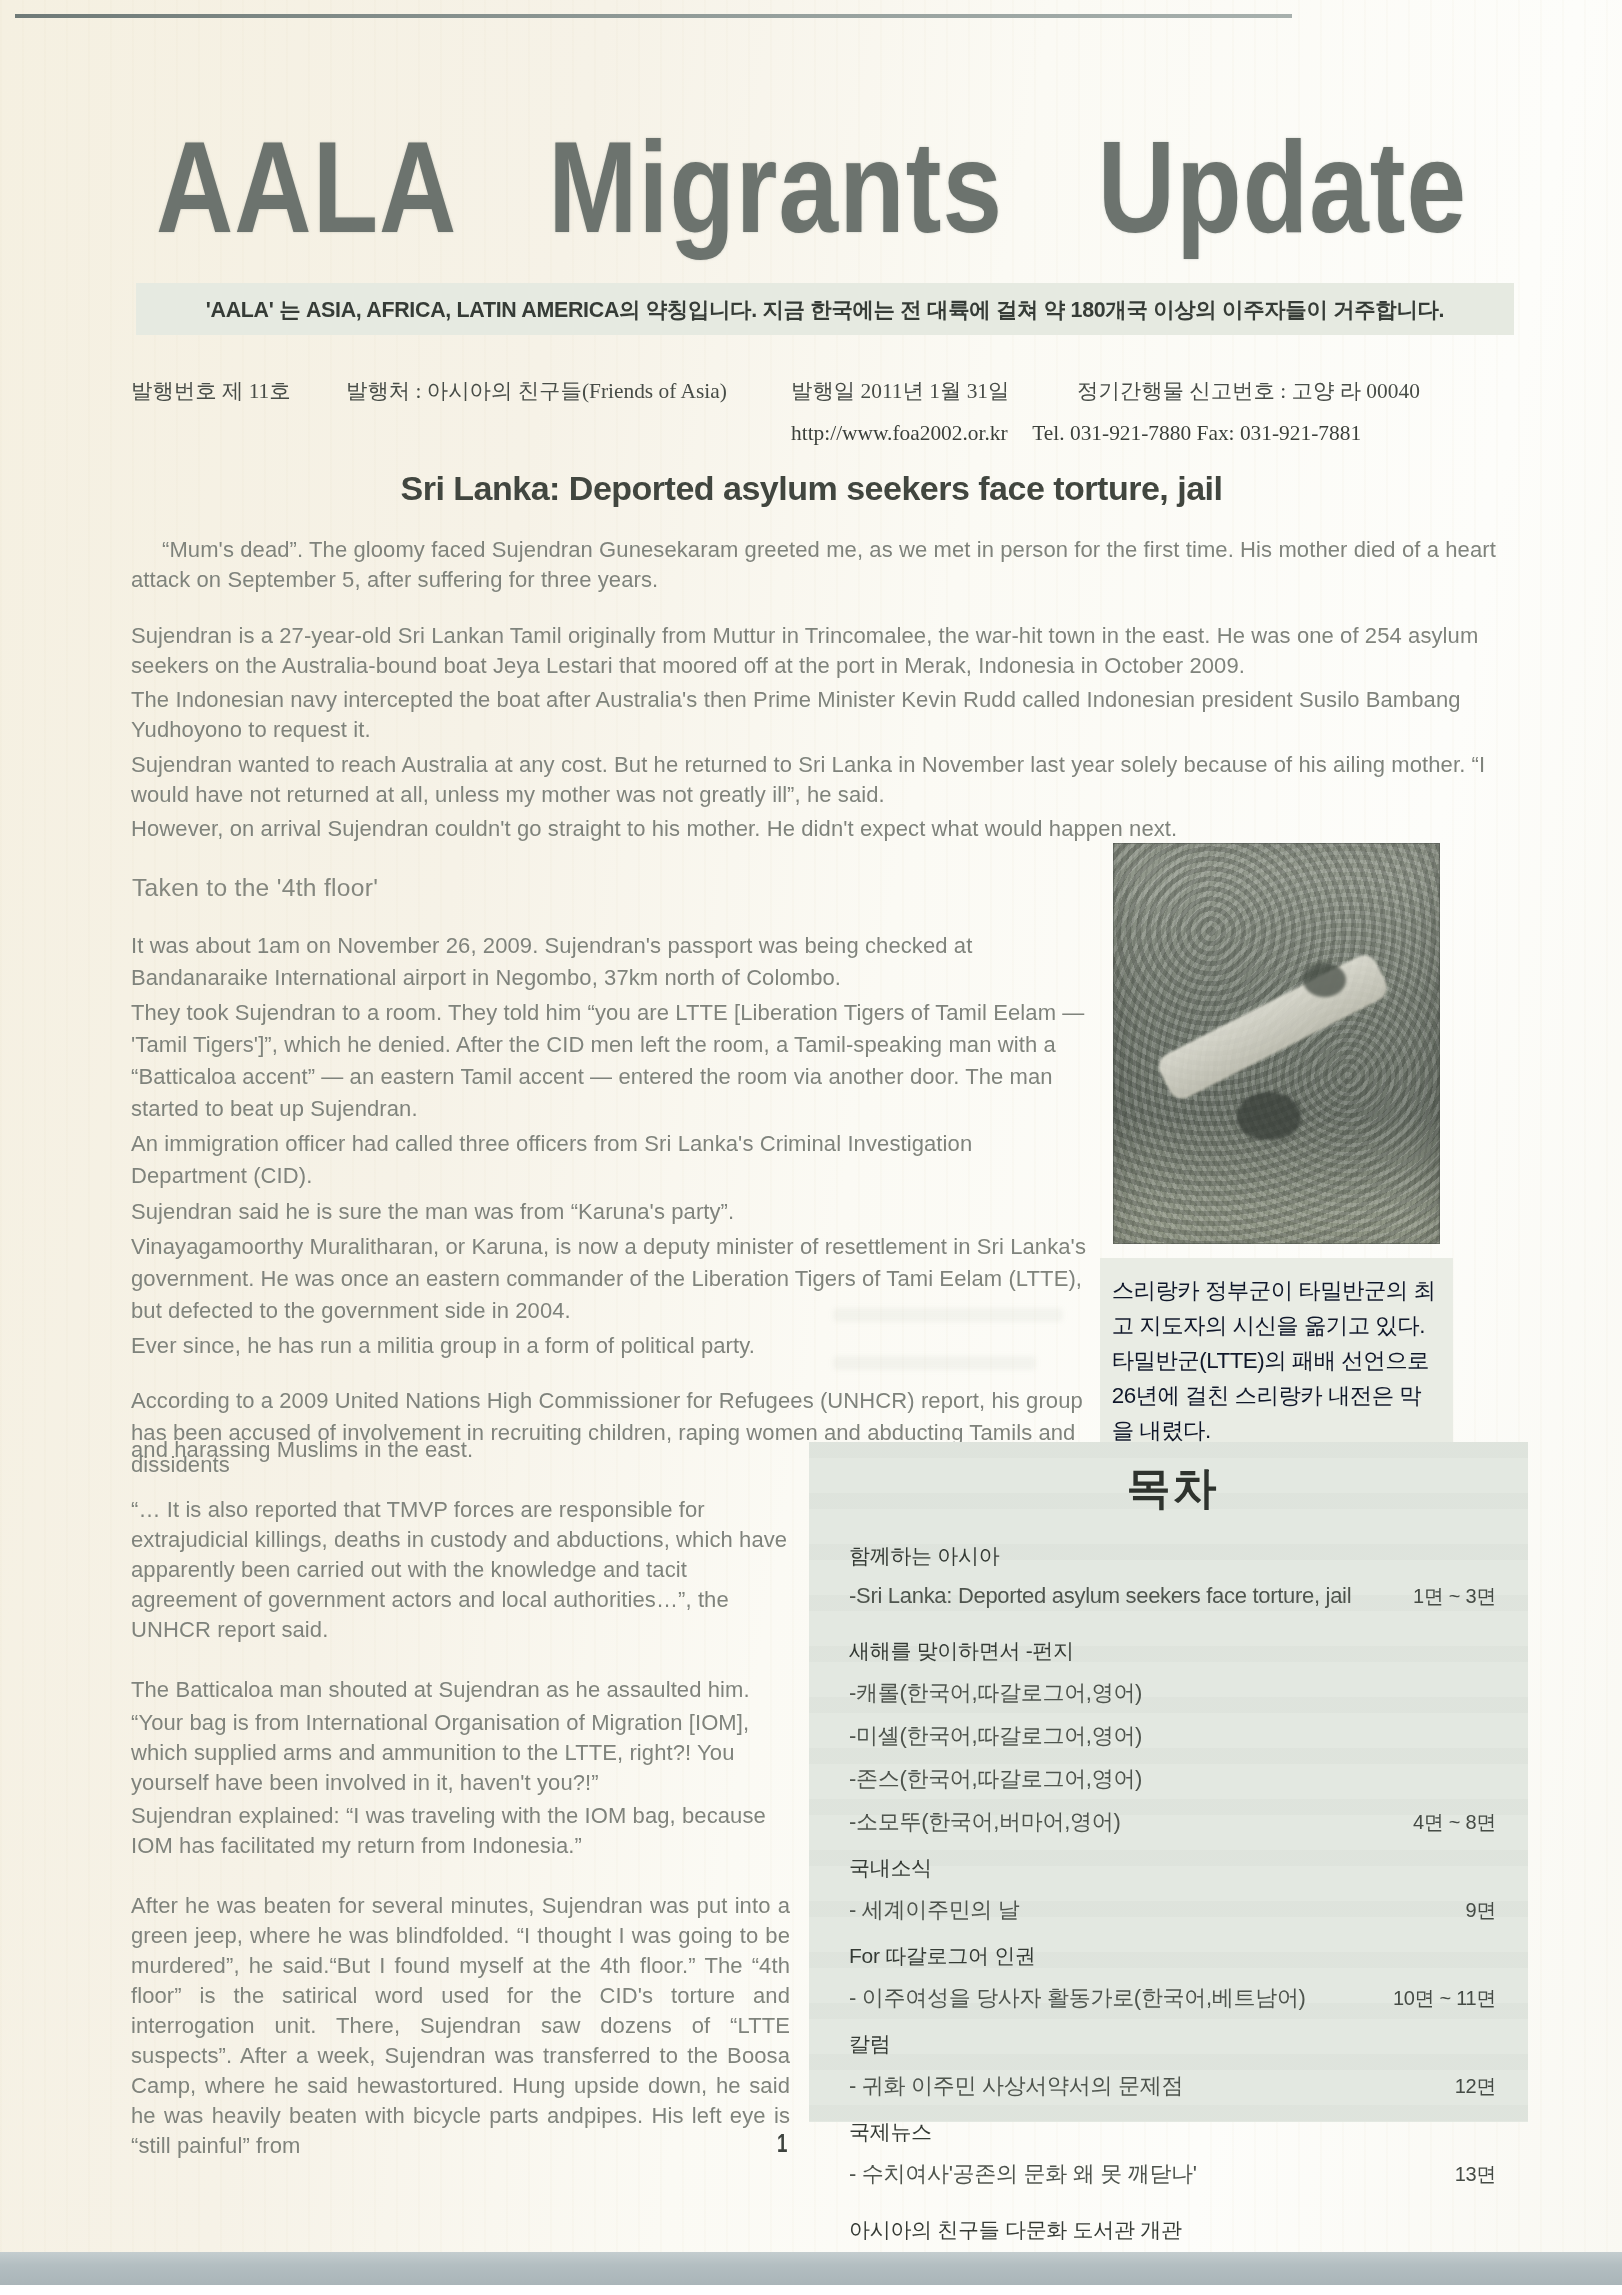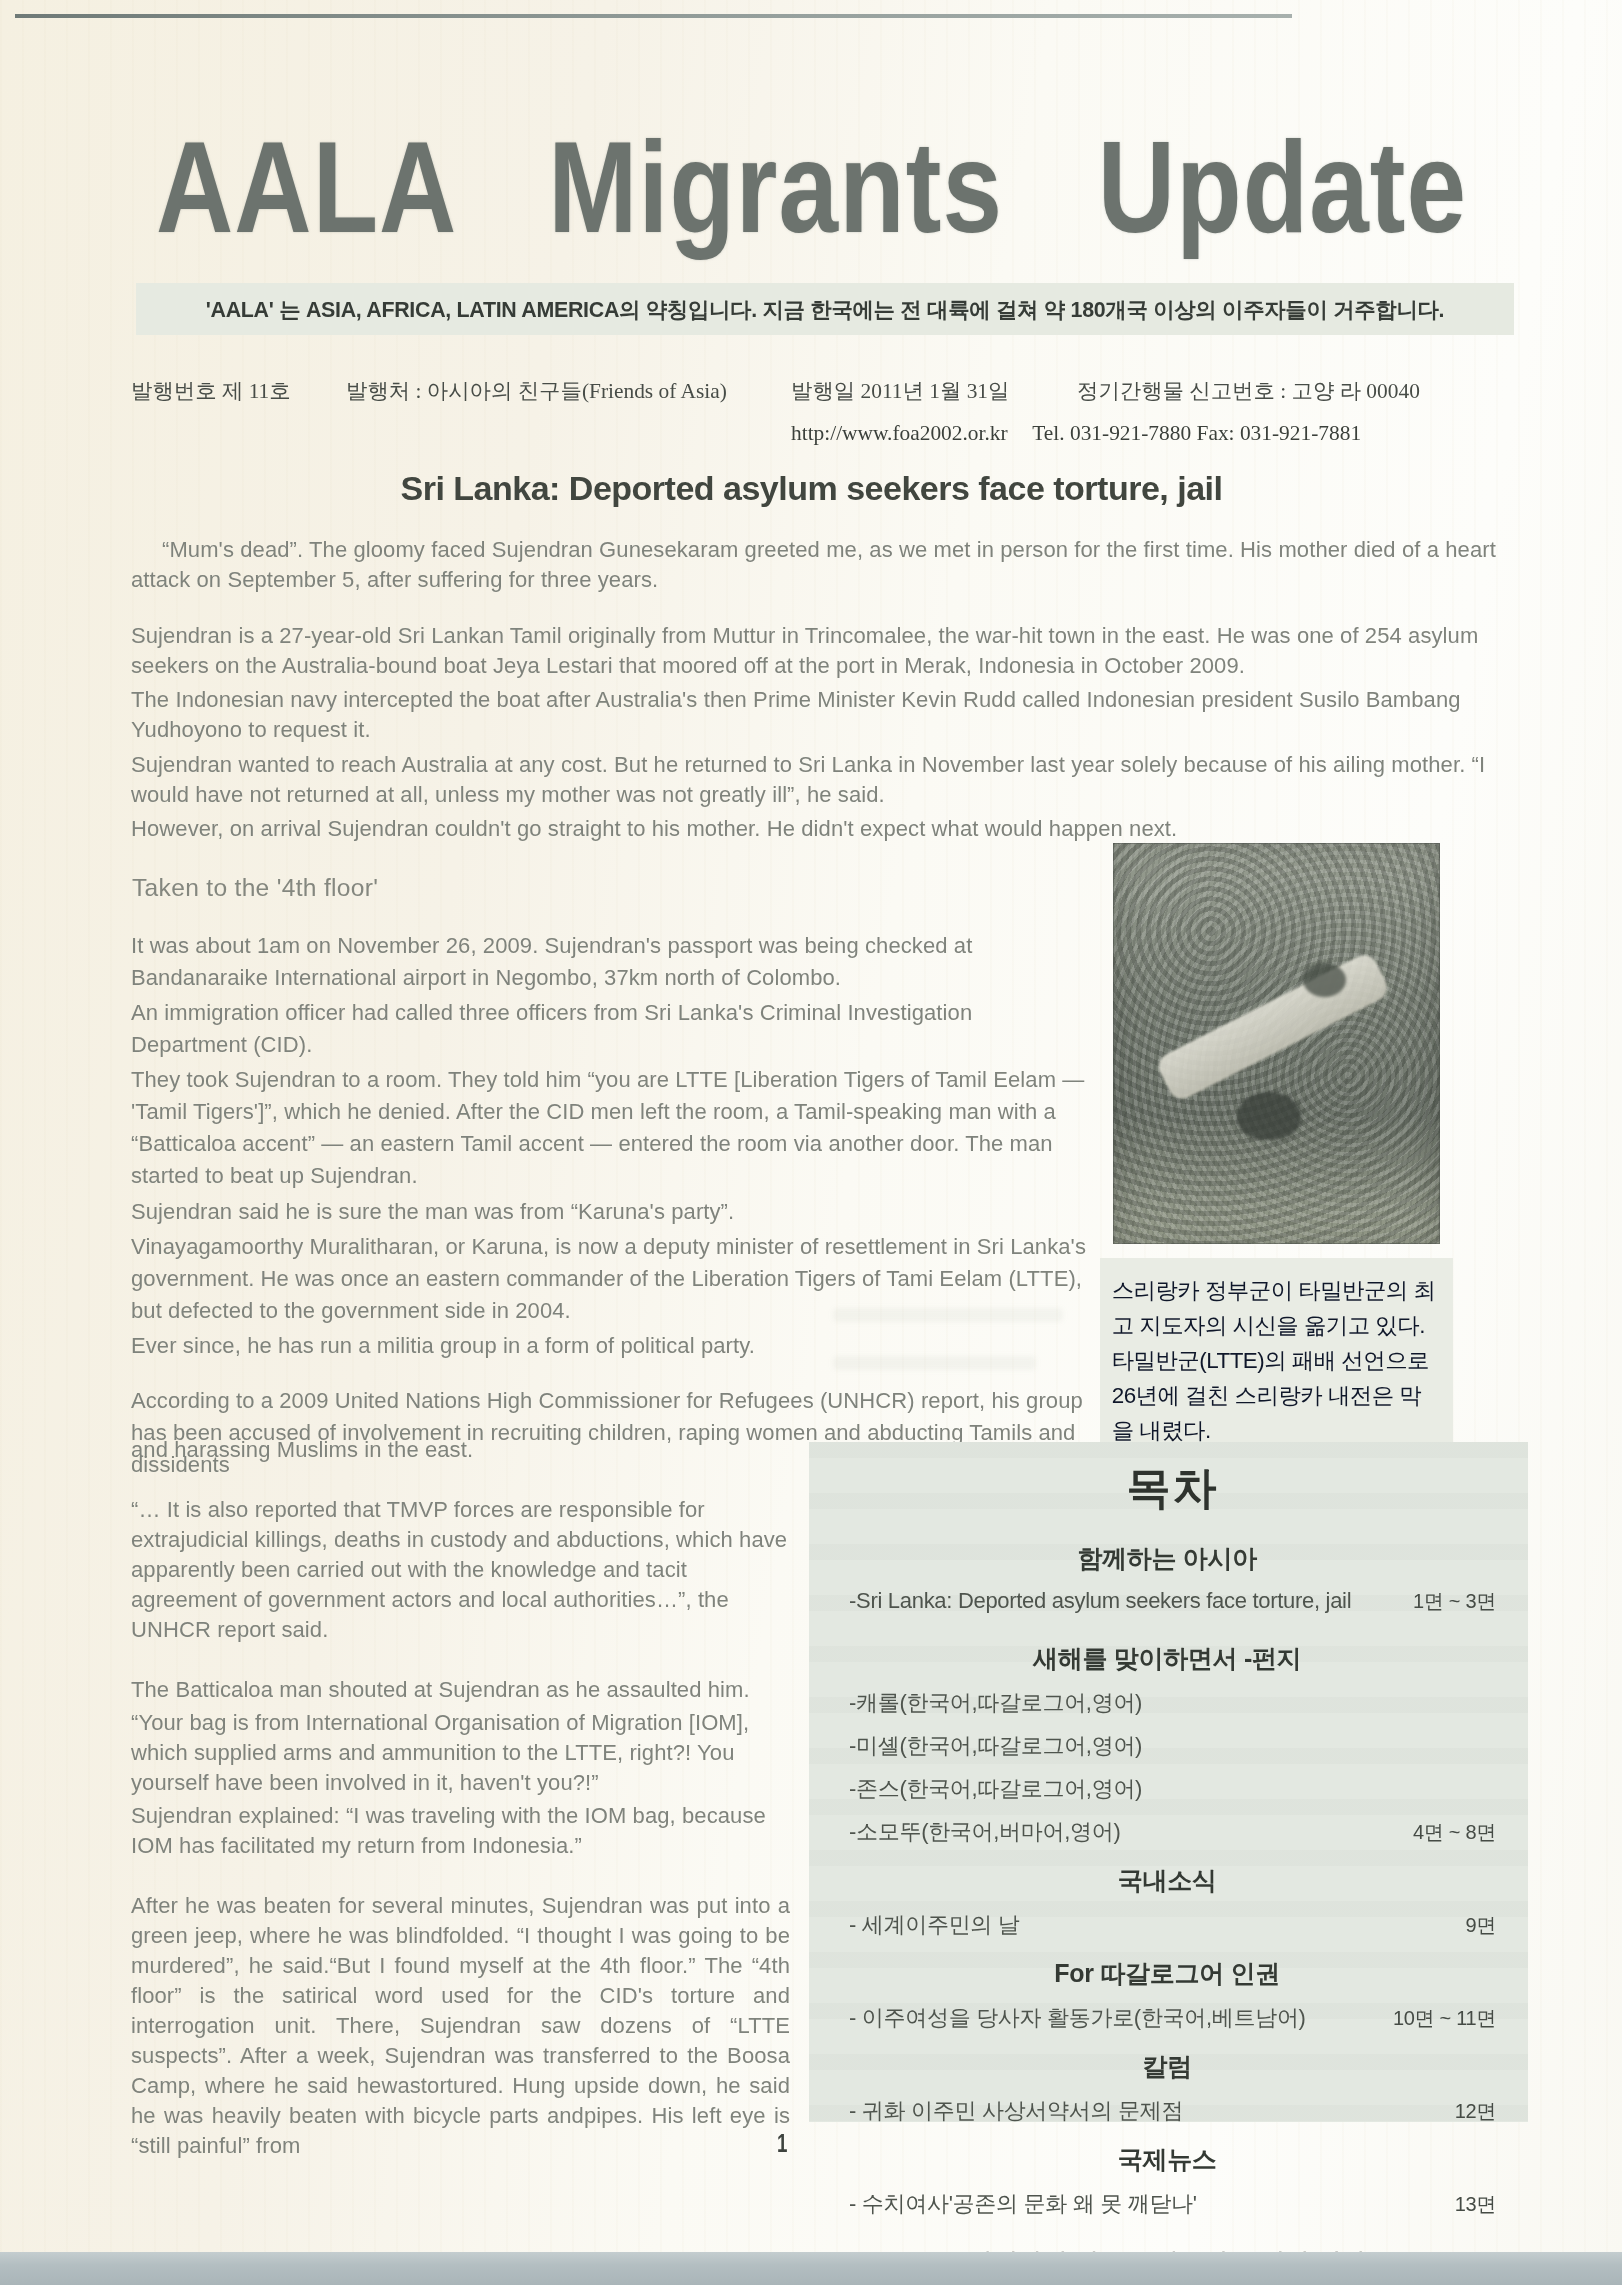--- a/index.html
+++ b/index.html
@@ -60,21 +60,21 @@
   .caption{
     position:absolute;left:1100px;top:1258px;width:353px;min-height:160px;background:#e9ece4;
     padding:15px 10.7px 13px 11.7px;font-size:22.4px;line-height:35px;color:#0f172a;letter-spacing:-0.5px;
   }
   .toc{
     position:absolute;left:809px;top:1442px;width:719px;height:680px;background:#e3e8e1;
     padding:14px 32px 16px 40px;
     background-image:repeating-linear-gradient(180deg, rgba(120,130,122,0.045) 0 16px, rgba(0,0,0,0) 16px 51px);
   }
   .toc-title{text-align:center;font-size:44px;font-weight:bold;color:#2e332e;letter-spacing:2.1px;margin:3.2px 0 0 0;}
-  .toc-h{font-size:25px;font-weight:bold;color:#343a34;margin-top:27px;letter-spacing:-0.3px;display:flex;justify-content:center;align-items:baseline;}
+  .toc-h{font-size:21px;font-weight:normal;color:#343a34;margin-top:27px;letter-spacing:-0.3px;display:flex;justify-content:flex-start;align-items:baseline;}
   .toc-h.close{margin-top:17px;}
   .toc-h .pg{font-weight:normal;}
   .toc-item{display:flex;justify-content:space-between;align-items:baseline;font-size:22px;color:#4e544d;margin-top:13px;letter-spacing:-0.3px;}
   .toc-item .pg, .toc-h .pg{font-size:20px;color:#454b45;white-space:nowrap;margin-left:10.7px;}
   .page-num{position:absolute;left:775px;top:2128px;font-size:26px;font-weight:bold;color:#3e433e;transform:scaleX(0.72);}
   .scan-band{position:absolute;left:0;top:2252px;width:100%;height:33px;background:linear-gradient(180deg,#c4cdcf 0%,#b3bec1 40%,#aab5b9 100%);}
   .scan-white{position:absolute;left:0;top:2285px;width:100%;height:10.7px;background:#ffffff;}
   .ghost{position:absolute;background:rgba(130,140,132,0.07);filter:blur(2.7px);border-radius:4.3px;}
 </style>
 </head>
@@ -109,22 +109,22 @@
     <p>Sujendran is a 27-year-old Sri Lankan Tamil originally from Muttur in Trincomalee, the war-hit town in the east. He was one of 254 asylum seekers on the Australia-bound boat Jeya Lestari that moored off at the port in Merak, Indonesia in October 2009.</p>
     <p>The Indonesian navy intercepted the boat after Australia's then Prime Minister Kevin Rudd called Indonesian president Susilo Bambang Yudhoyono to request it.</p>
     <p>Sujendran wanted to reach Australia at any cost. But he returned to Sri Lanka in November last year solely because of his ailing mother. “I would have not returned at all, unless my mother was not greatly ill”, he said.</p>
     <p>However, on arrival Sujendran couldn't go straight to his mother. He didn't expect what would happen next.</p>
   </div>
 
   <div class="sec-head">Taken to the '4th floor'</div>
 
   <div class="body-txt blockC">
     <p>It was about 1am on November 26, 2009. Sujendran's passport was being checked at Bandanaraike International airport in Negombo, 37km north of Colombo.</p>
+    <p>They took Sujendran to a room. They told him “you are LTTE [Liberation Tigers of Tamil Eelam — 'Tamil Tigers']”, which he denied. After the CID men left the room, a Tamil-speaking man with a “Batticaloa accent” — an eastern Tamil accent — entered the room via another door. The man started to beat up Sujendran.</p>
     <p>An immigration officer had called three officers from Sri Lanka's Criminal Investigation Department (CID).</p>
-    <p>They took Sujendran to a room. They told him “you are LTTE [Liberation Tigers of Tamil Eelam — 'Tamil Tigers']”, which he denied. After the CID men left the room, a Tamil-speaking man with a “Batticaloa accent” — an eastern Tamil accent — entered the room via another door. The man started to beat up Sujendran.</p>
     <p>Sujendran said he is sure the man was from “Karuna's party”.</p>
     <p>Vinayagamoorthy Muralitharan, or Karuna, is now a deputy minister of resettlement in Sri Lanka's government. He was once an eastern commander of the Liberation Tigers of Tami Eelam (LTTE), but defected to the government side in 2004.</p>
     <p>Ever since, he has run a militia group in a form of political party.</p>
     <p class="gap-top">According to a 2009 United Nations High Commissioner for Refugees (UNHCR) report, his group has been accused of involvement in recruiting children, raping women and abducting Tamils and dissidents</p>
   </div>
 
   <div class="body-txt blockD">
     <p>and harassing Muslims in the east.</p>
     <p class="gap-top">“… It is also reported that TMVP forces are responsible for extrajudicial killings, deaths in custody and abductions, which have apparently been carried out with the knowledge and tacit agreement of government actors and local authorities…”, the UNHCR report said.</p>
     <p class="gap-top">The Batticaloa man shouted at Sujendran as he assaulted him.</p>

